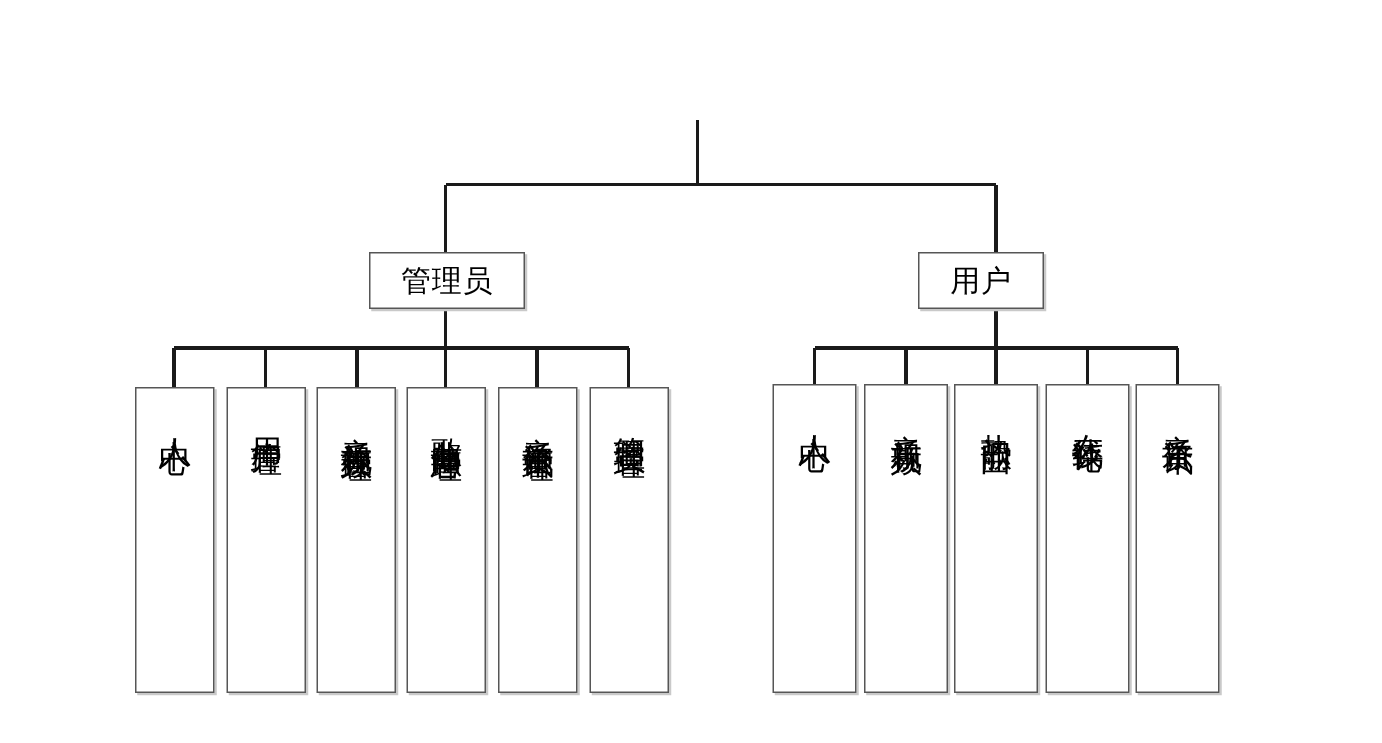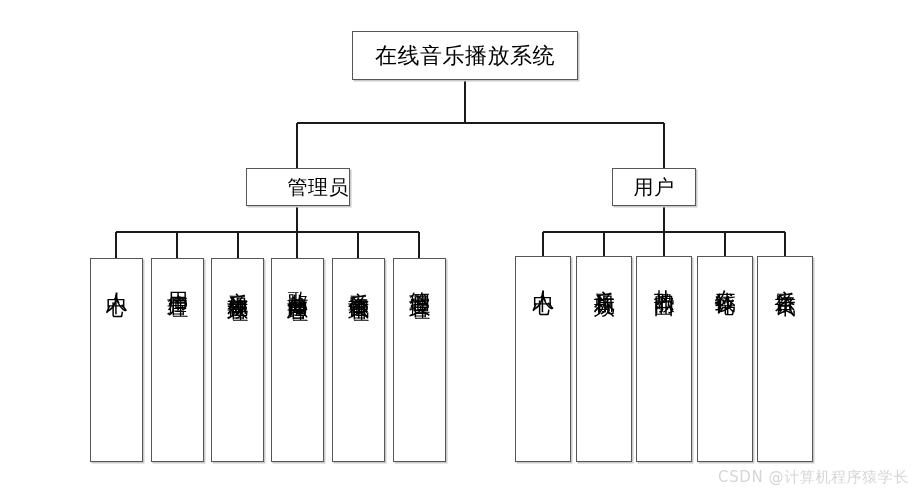--- a/index.html
+++ b/index.html
@@ -30,21 +30,21 @@
     letter-spacing:0.5px;
     white-space:nowrap;
   }
 
   
   #root-node{left:352px;top:31px;width:226px;height:49px;}
   #root-node .txt{font-size:22px;}
 
   
   .branch-node{height:38px;}
-  #branch-admin{left:246px;top:168px;width:104px;justify-content:flex-end;}
+  #branch-admin{left:246px;top:168px;width:104px;}
   #branch-user{left:612px;top:168px;width:84px;}
   .branch-node .txt{font-size:20px;}
 
   
   .leaf{
     top:258px;height:204px;
     align-items:flex-start;
     justify-content:center;
     padding-top:16px;
   }
@@ -96,23 +96,20 @@
       <line x1="664" y1="206" x2="664" y2="232"></line>
       <line x1="543" y1="232" x2="785" y2="232"></line>
       <line x1="543" y1="232" x2="543" y2="256"></line>
       <line x1="604" y1="232" x2="604" y2="256"></line>
       <line x1="664" y1="232" x2="664" y2="256"></line>
       <line x1="725" y1="232" x2="725" y2="256"></line>
       <line x1="785" y1="232" x2="785" y2="256"></line>
     </g>
   </svg>
 
-  <div class="node" id="root-node">
-    <span class="txt">在线音乐播放系统</span>
-  </div>
 
   <div class="node branch-node" id="branch-admin">
     <span class="txt">管理员</span>
   </div>
   <div class="node branch-node" id="branch-user">
     <span class="txt">用户</span>
   </div>
 
   <div class="node leaf" style="left:90px;width:53px;">
     <span class="txt">人中心</span>
@@ -142,14 +139,13 @@
   <div class="node leaf u" style="left:636px;width:56px;">
     <span class="txt">热门歌曲</span>
   </div>
   <div class="node leaf u" style="left:697px;width:56px;">
     <span class="txt">在线评论</span>
   </div>
   <div class="node leaf u" style="left:757px;width:56px;">
     <span class="txt">音乐资讯</span>
   </div>
 
-  <div id="watermark">CSDN @计算机程序猿学长</div>
 </div>
 
 </body></html>

